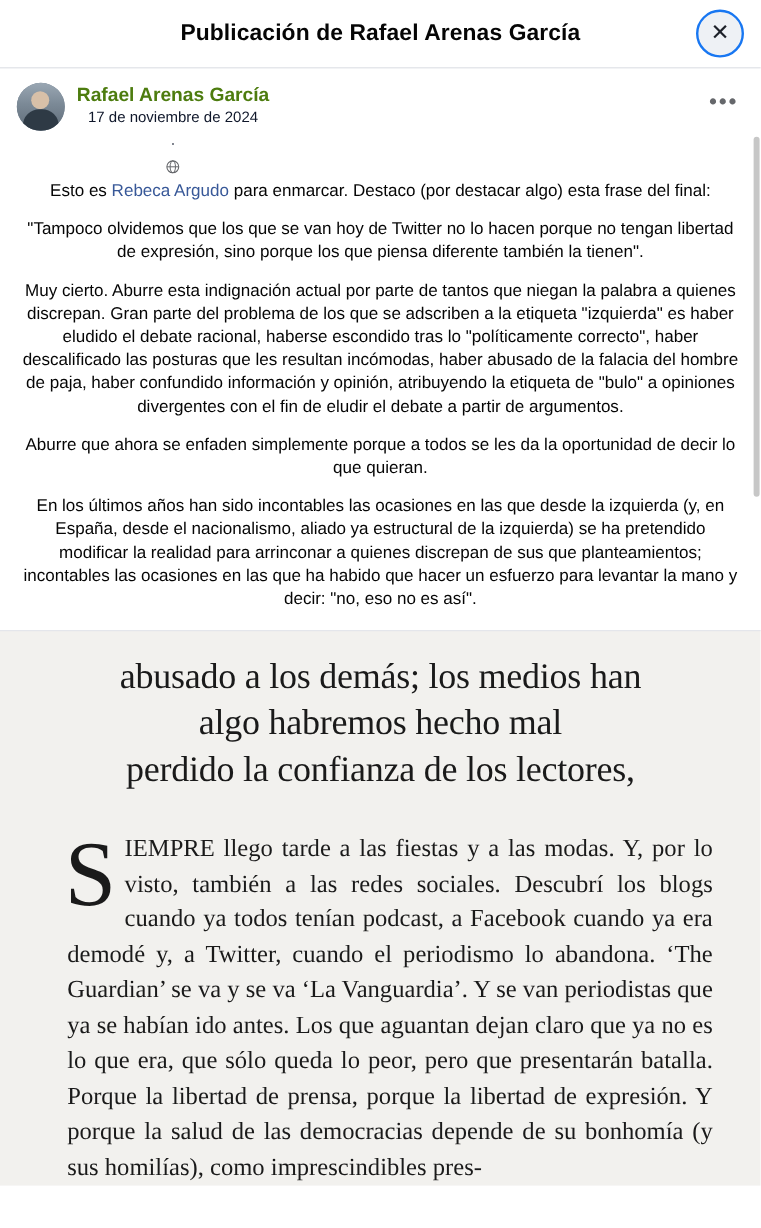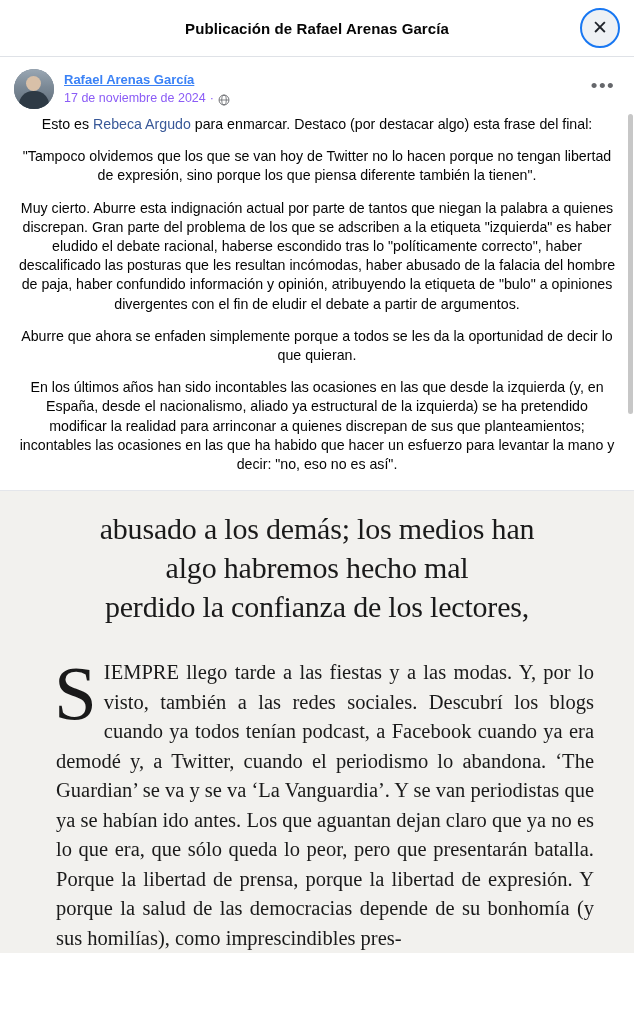--- a/index.html
+++ b/index.html
@@ -29,21 +29,21 @@
     height: 56px;
     flex: 0 0 56px;
     position: relative;
     display: flex;
     align-items: center;
     justify-content: center;
     border-bottom: 1px solid #dfe2e7;
     background: #ffffff;
   }
   .dialog-title {
-    font-size: 15px;
+    font-size: 19px;
     font-weight: bold;
     color: #050505;
     letter-spacing: 0.1px;
   }
   .close-button {
     position: absolute;
     right: 14px;
     top: 50%;
     transform: translateY(-50%);
     width: 36px;
@@ -109,34 +109,34 @@
     left: 5px;
     bottom: 0;
   }
   .head-text {
     margin-left: 10px;
     padding-top: 1px;
     display: flex;
     flex-direction: column;
   }
   .author-name {
-    font-size: 13px;
+    font-size: 16px;
     font-weight: bold;
-    color: #3b82f6;
+    color: #4d7c0f;
     line-height: 19px;
-    text-decoration: underline;
   }
   .post-meta {
     font-size: 12.5px;
-    color: #8b5cf6;
+    color: #0f172a;
     line-height: 17px;
     margin-top: 1px;
     display: flex;
     align-items: center;
     gap: 4px;
+    flex-direction: column;
   }
   .globe-icon {
     display: inline-block;
     width: 12px;
     height: 12px;
     position: relative;
     top: 1px;
   }
   .more-button {
     position: absolute;

